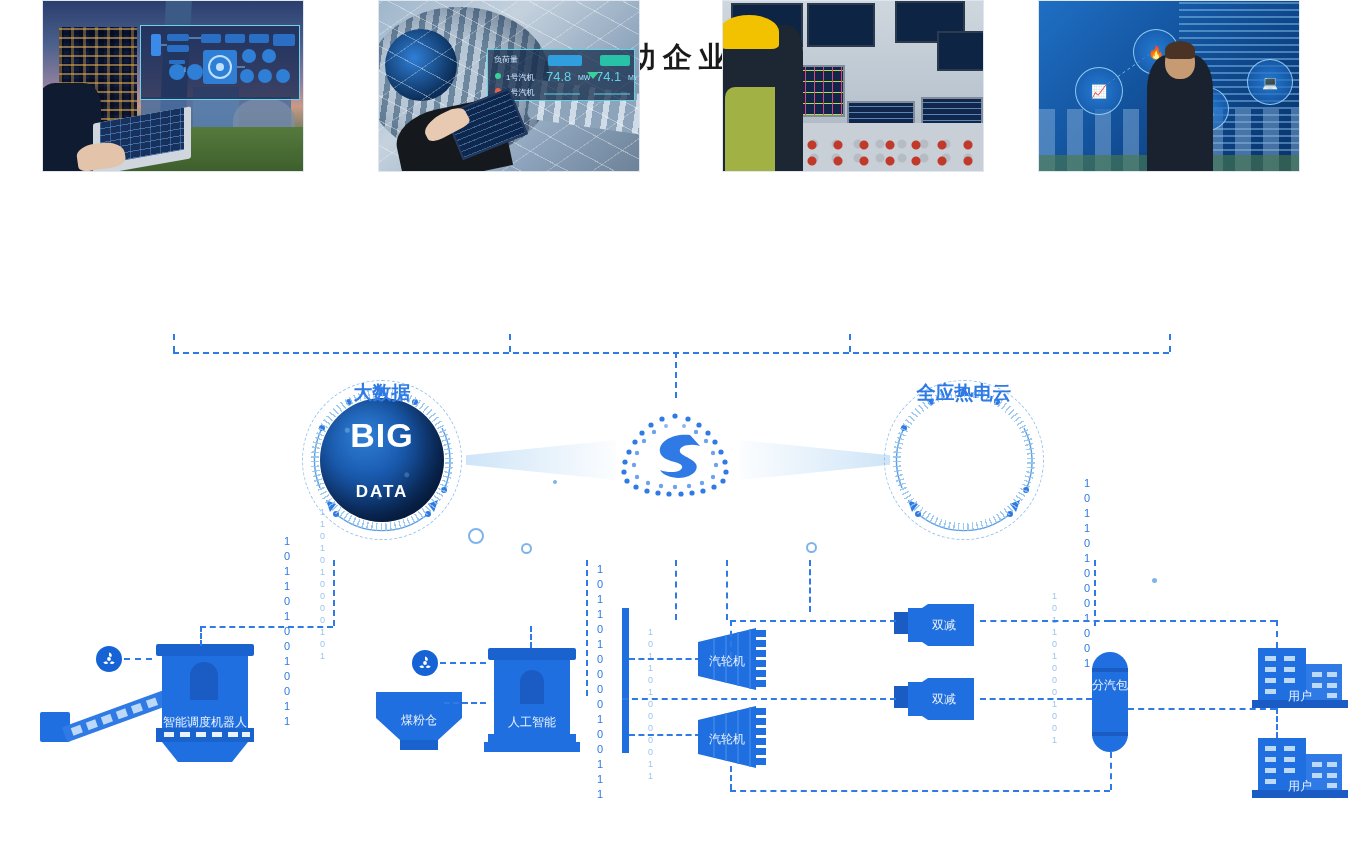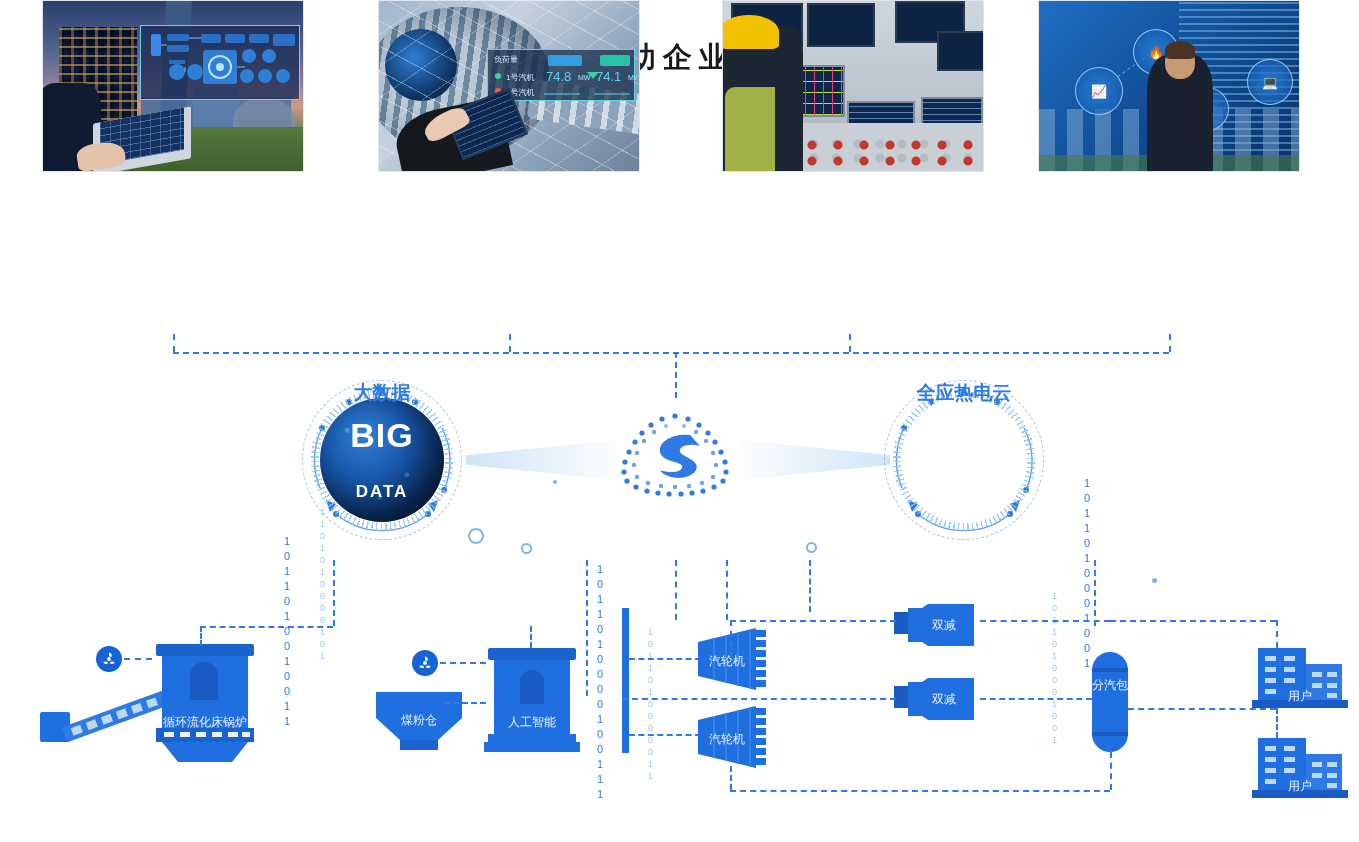--- a/index.html
+++ b/index.html
@@ -534,21 +534,21 @@
     <g fill="#eaf2fc">
       <rect x="14" y="88" width="10" height="5"></rect>
         <rect x="30" y="88" width="10" height="5"></rect>
       <rect x="46" y="88" width="10" height="5"></rect>
         <rect x="62" y="88" width="10" height="5"></rect>
       <rect x="78" y="88" width="10" height="5"></rect>
         <rect x="92" y="88" width="8" height="5"></rect>
     </g>
     <path d="M12 98 h86 l-16 20 h-54 z" fill="#1f6fe0"></path>
   </svg>
-  <div class="eq-label" style="left:150px;top:714px;width:110px;">循环流化床锅炉</div>
+  <div class="eq-label" style="left:150px;top:714px;width:110px;">智能调度机器人</div>
 
   <div class="fan-icon" style="left:96px;top:646px;">
     <svg width="16" height="16" viewBox="0 0 16 16">
         <g fill="#fff">
       <circle cx="8" cy="8" r="1.9"></circle>
       <path d="M8 1.4a3 3 0 0 1 2.3 4.6L8 5.2z"></path>
       <path d="M13.7 11.3a3 3 0 0 1-5 .6l2.1-1.6z"></path>
       <path d="M2.3 11.3a3 3 0 0 0 5 .6L5.2 10.3z"></path>
     </g>
       </svg>

